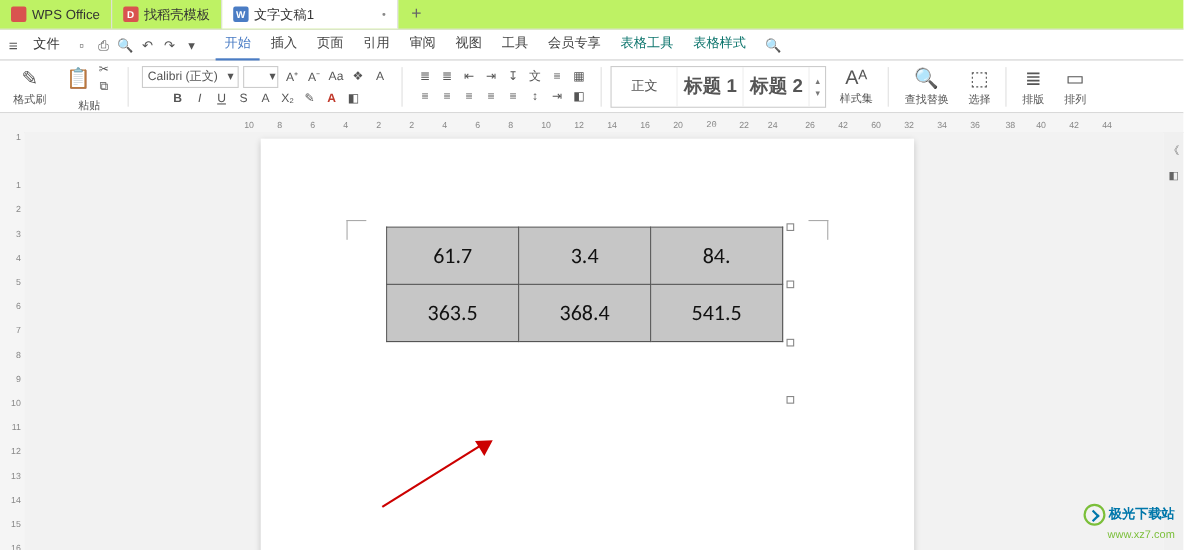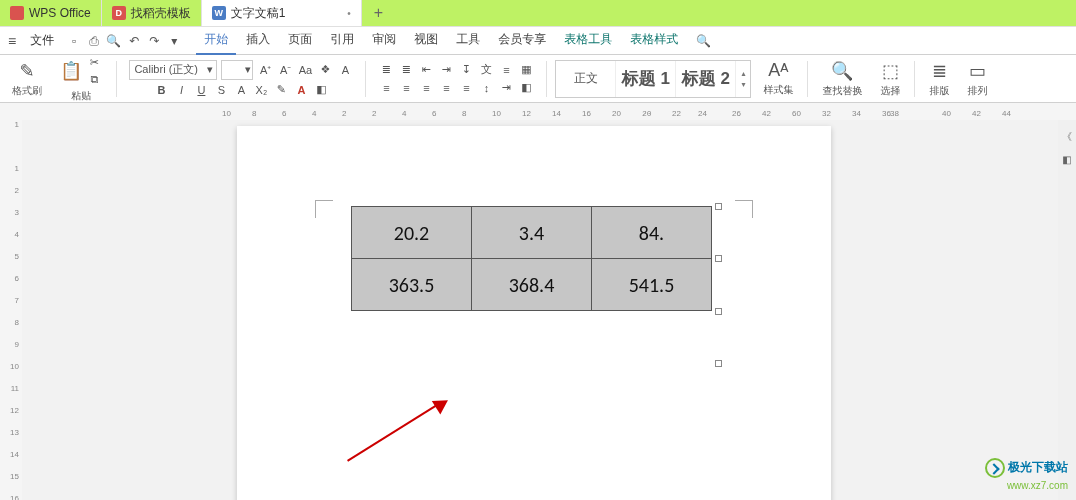--- a/index.html
+++ b/index.html
@@ -246,21 +246,21 @@
       <span class="tick" style="left: 590px;">20</span>
       <span class="tick" style="left: 620px; font-family: Liberation Mono, monospace;">20</span>
       <span class="tick" style="left: 650px;">22</span>
       <span class="tick" style="left: 676px;">24</span>
       <span class="tick" style="left: 710px;">26</span>
       <span class="tick" style="left: 740px;">42</span>
       <span class="tick" style="left: 770px;">60</span>
       <span class="tick" style="left: 800px;">32</span>
       <span class="tick" style="left: 830px;">34</span>
       <span class="tick" style="left: 860px;">36</span>
-      <span class="tick" style="left: 868px; text-align: right;">38</span>
+      <span class="tick" style="left: 892px; text-align: right;">38</span>
       <span class="tick" style="left: 920px;">40</span>
       <span class="tick" style="left: 950px;">42</span>
       <span class="tick" style="left: 980px;">44</span>
     </div>
 </div>
 
 <div class="docwrap">
   <div class="ruler-v" id="rulerV">
       <span class="tick" style="top: 0px;">1</span>
       <span class="tick" style="top: 22px;"></span>
@@ -281,21 +281,21 @@
       <span class="tick" style="top: 352px;">15</span>
       <span class="tick" style="top: 374px;">16</span>
     </div>
   <div class="canvas">
     <div class="page">
       <div class="corner tl"></div>
       <div class="corner tr"></div>
       <table class="tbl">
         <tbody>
             <tr>
-          <td>20.2</td>
+          <td>61.7</td>
           <td>3.4</td>
           <td>84.</td>
         </tr>
         <tr>
           <td>363.5</td>
           <td>368.4</td>
           <td>541.5</td>
         </tr>
       </tbody>
         </table>

